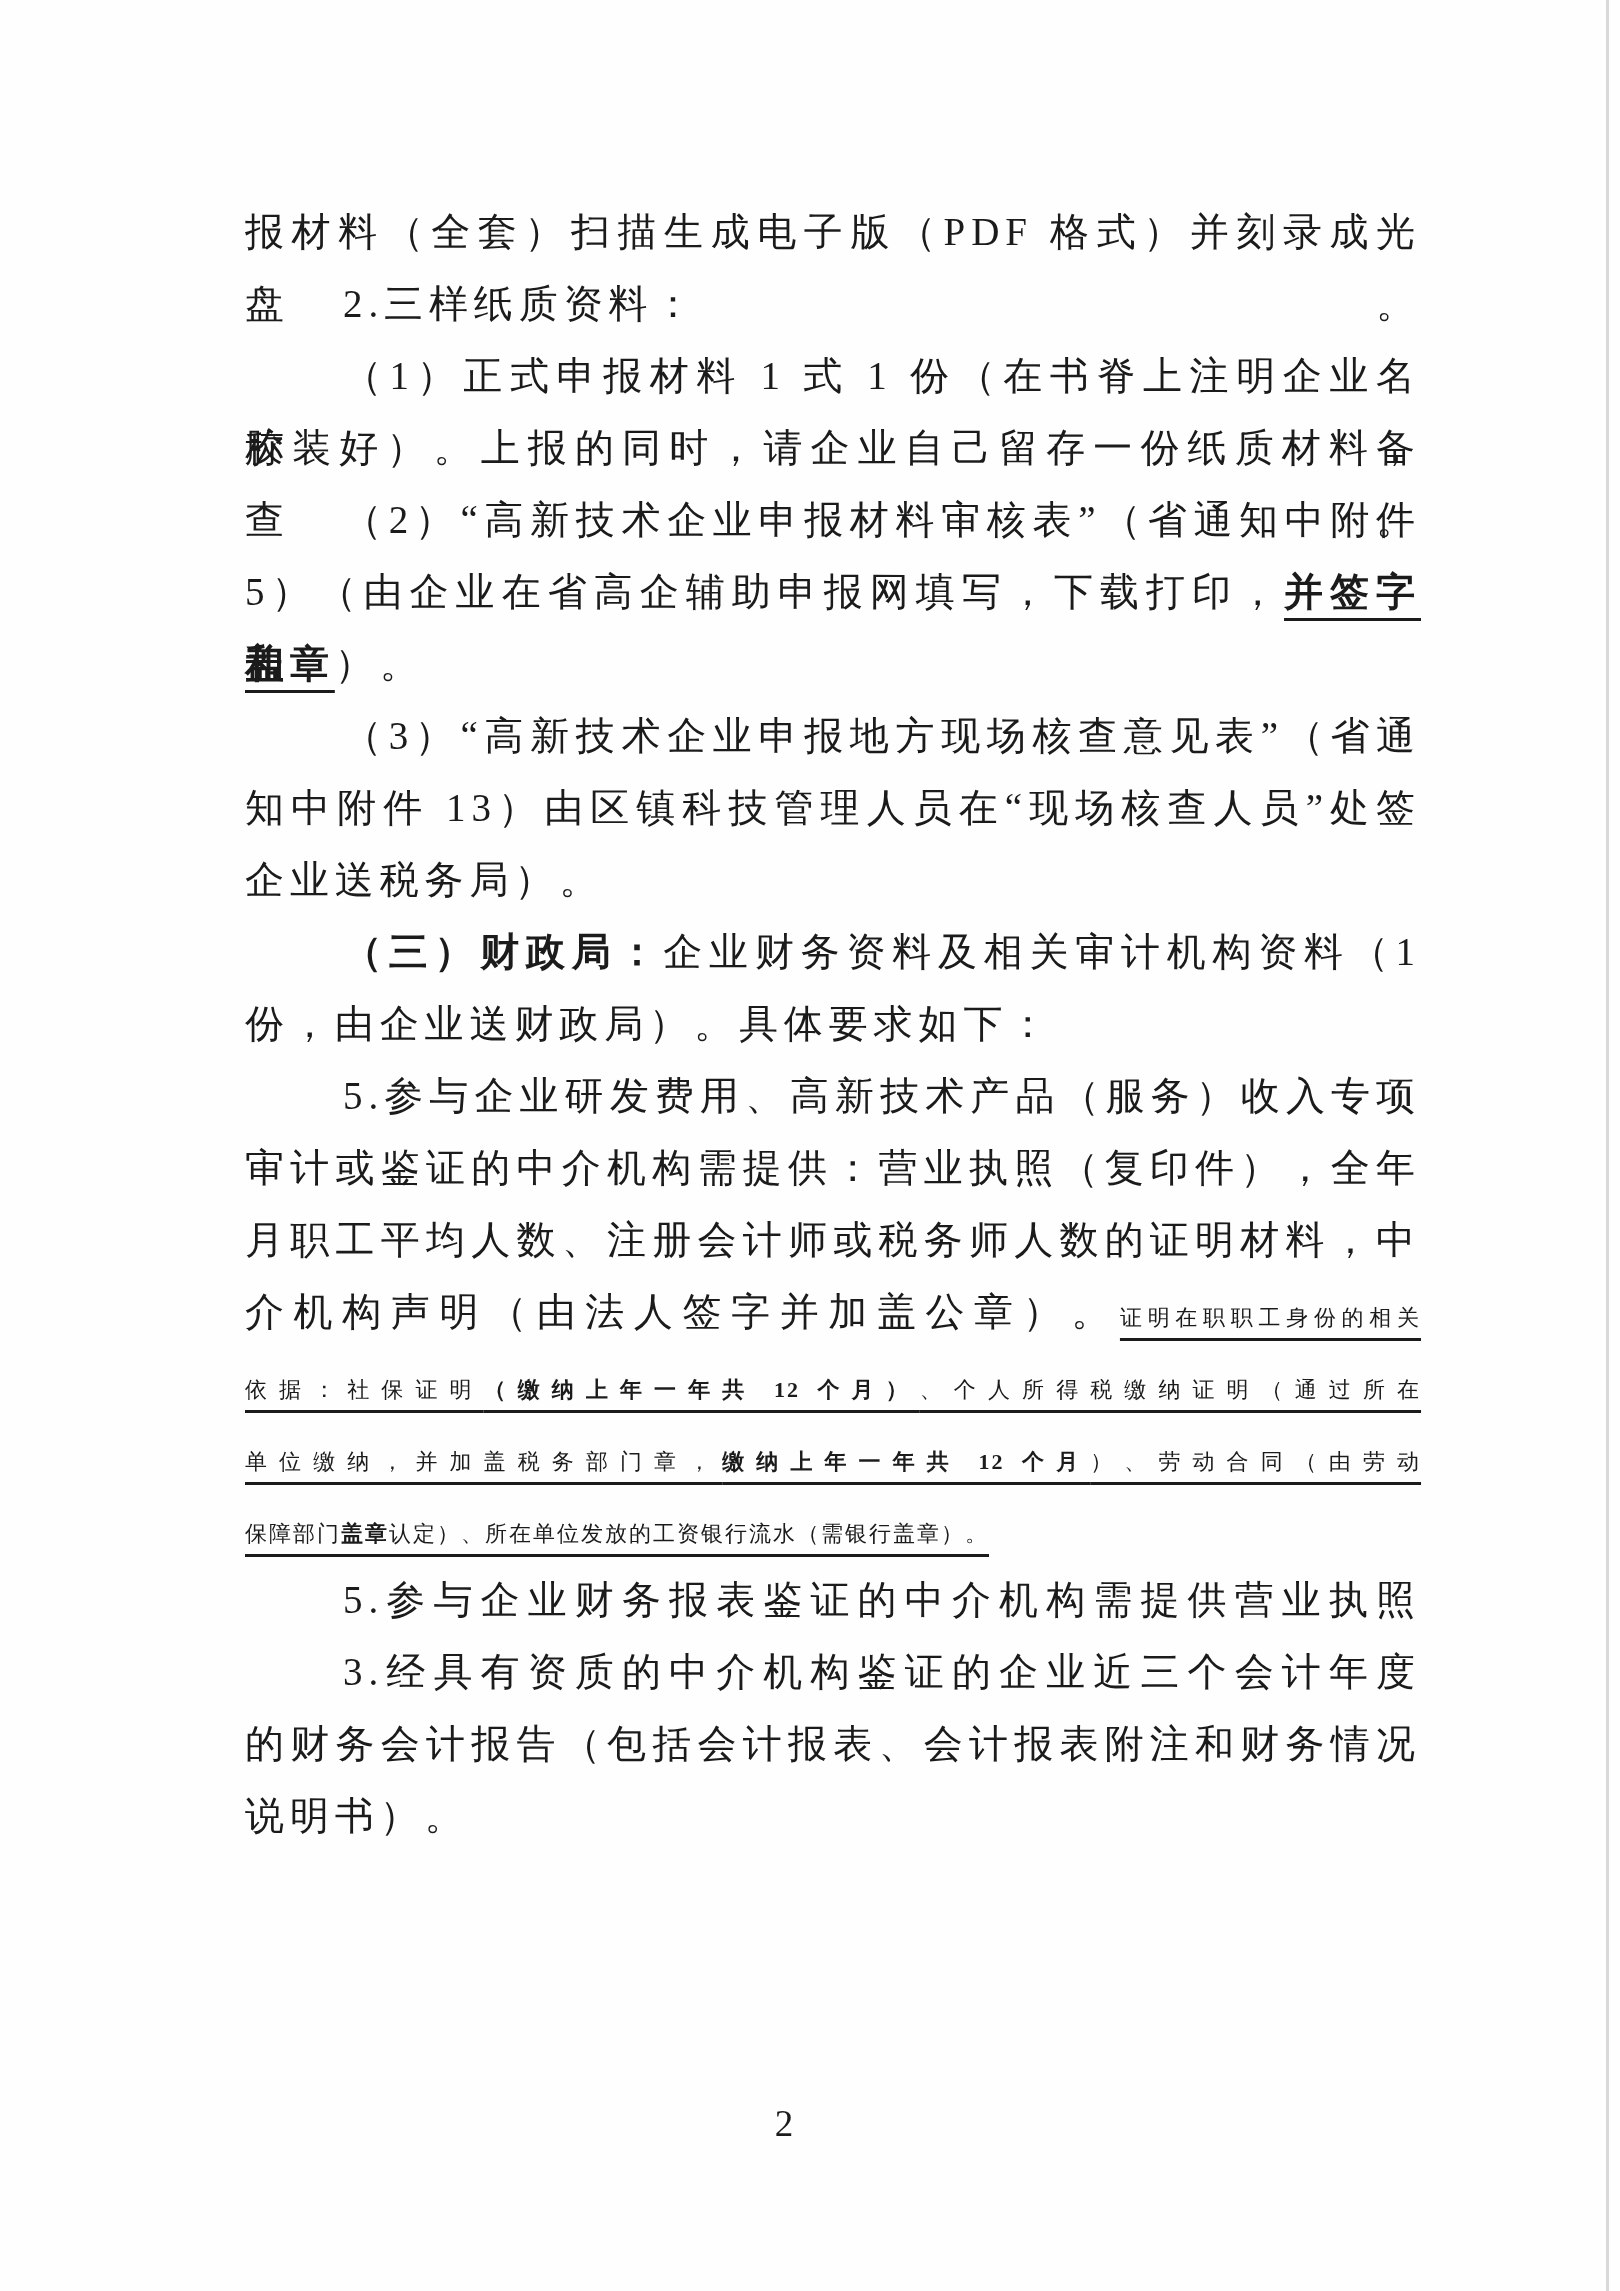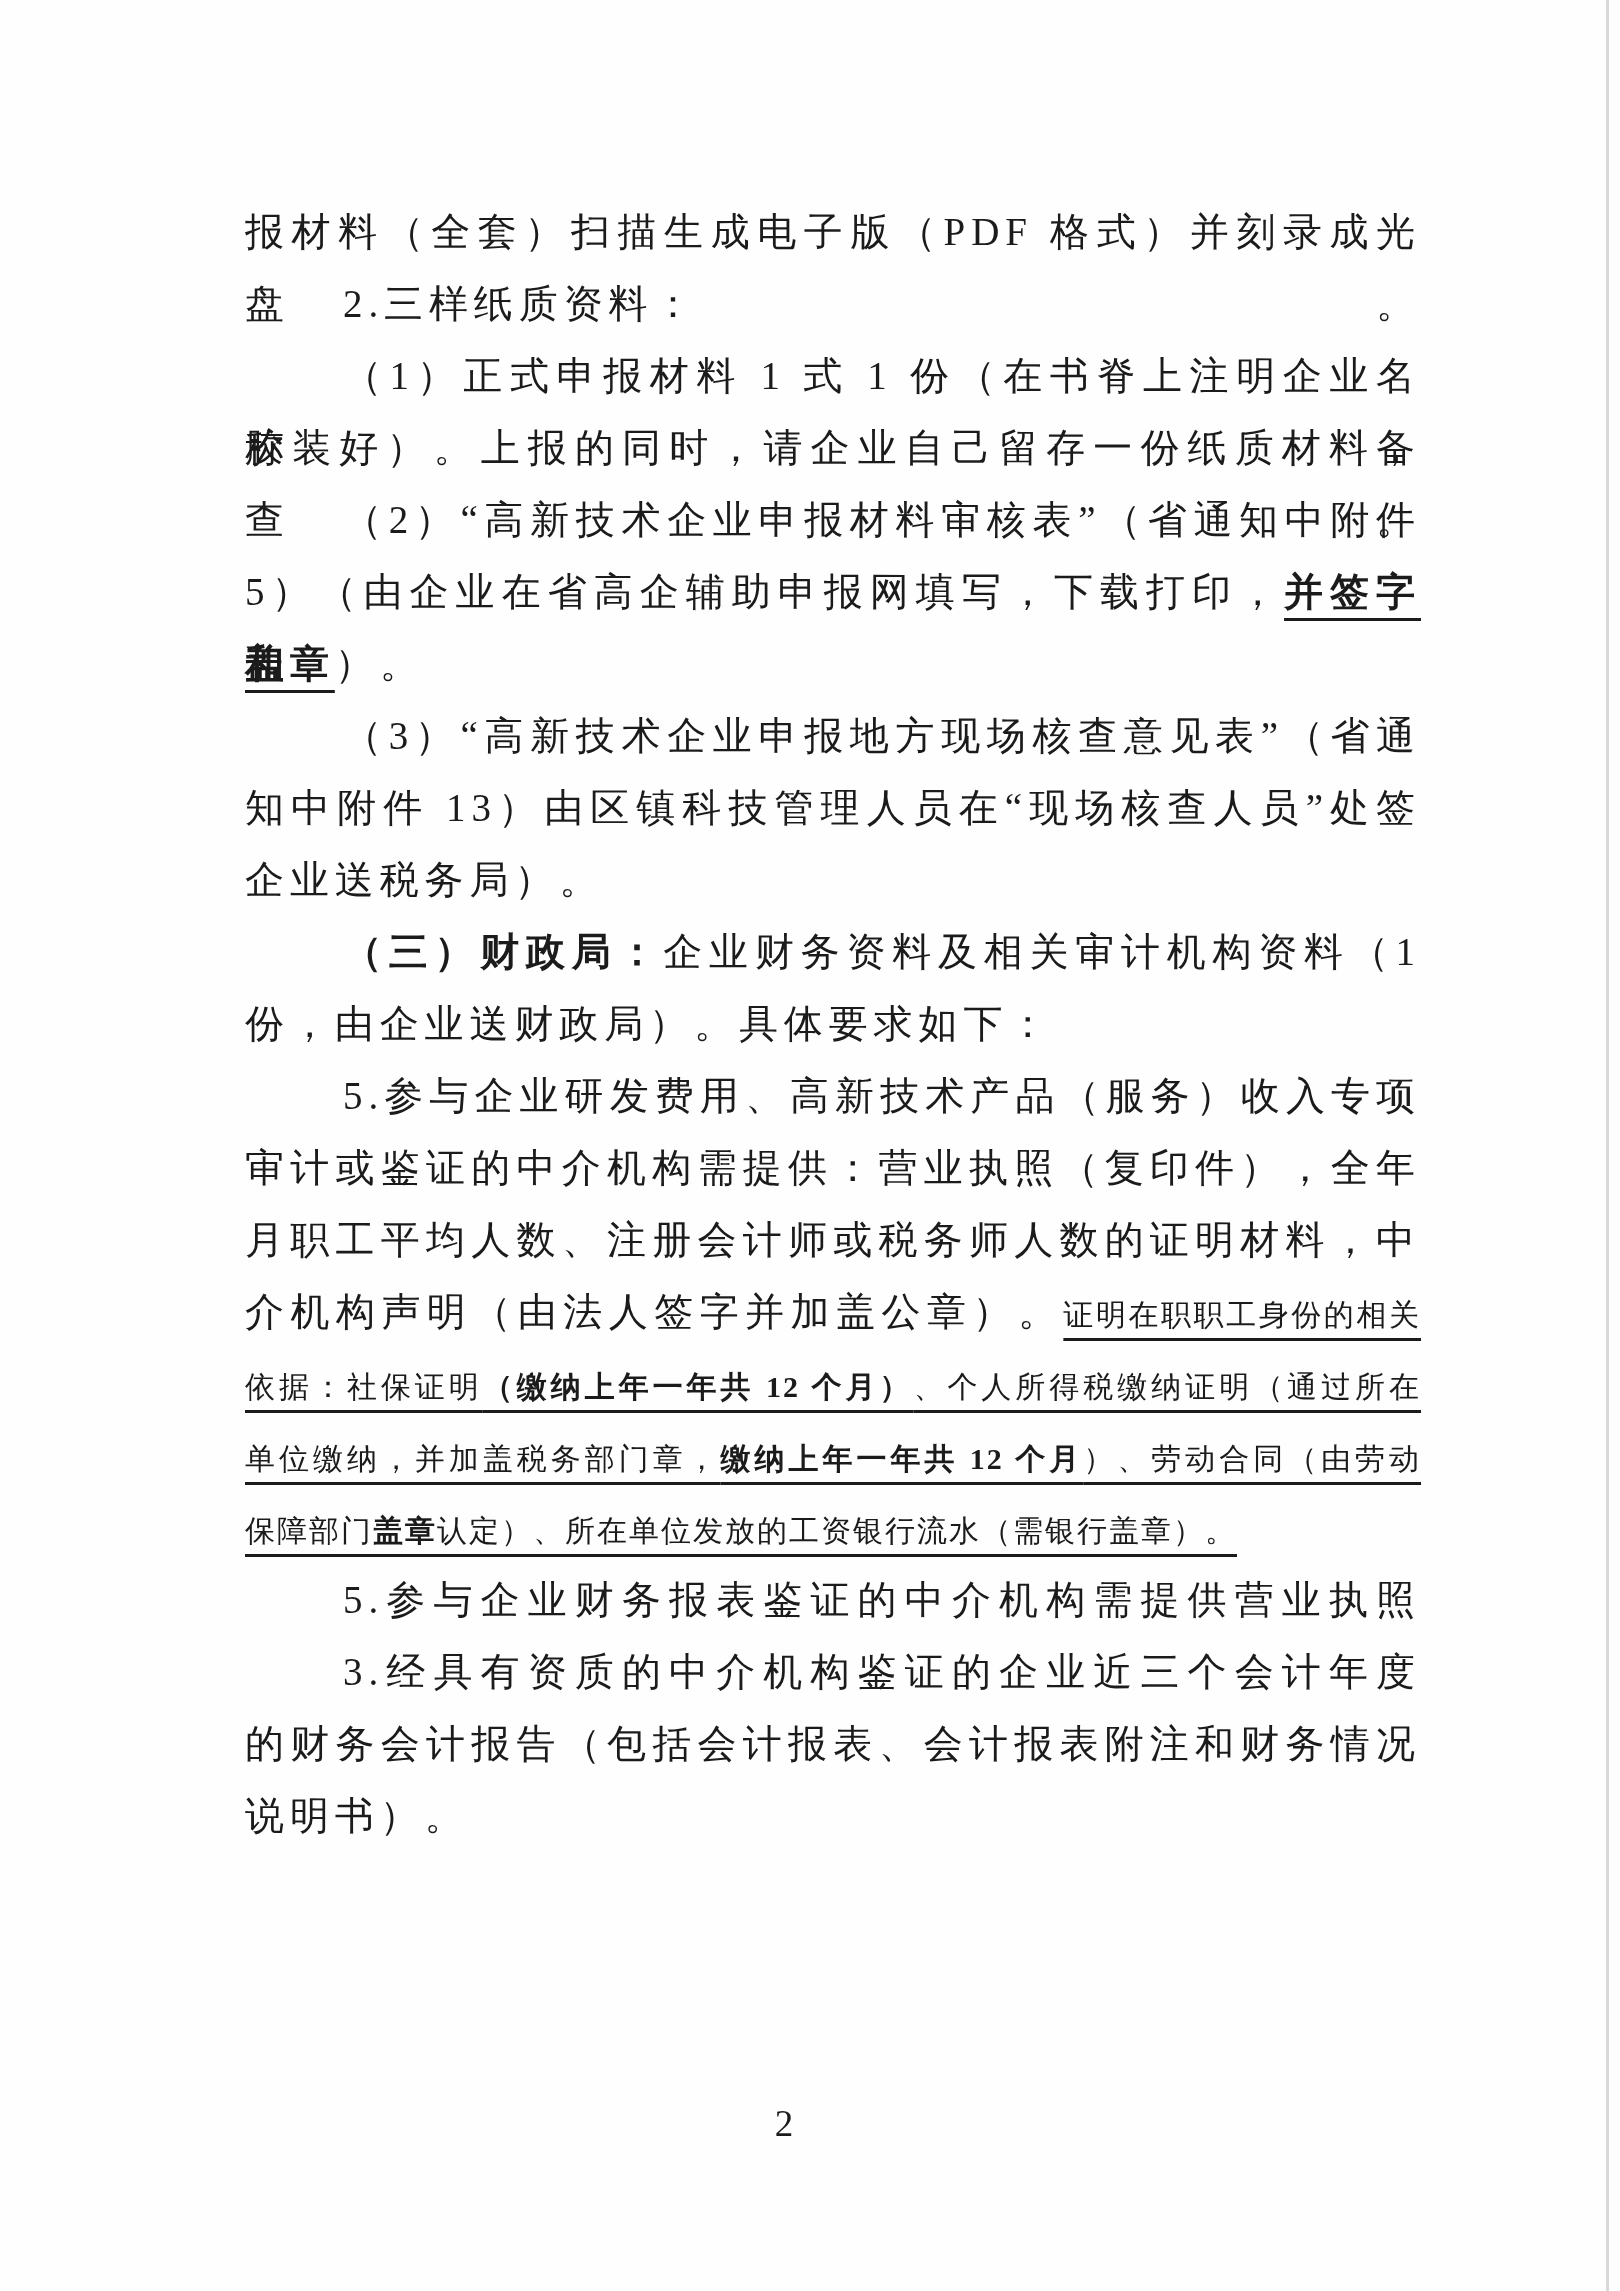--- a/index.html
+++ b/index.html
@@ -31,21 +31,21 @@
   }
   .ln.left { text-align-last: left; }
   .ln.indent { text-indent: 98px; }
   .ln span { vertical-align: baseline; }
   span.b { font-weight: 700; }
   span.u {
     text-decoration: underline;
     text-decoration-thickness: 2.9px;
     text-underline-offset: 12.7px;
   }
-  span.s { font-size: 30px; letter-spacing: 2px; }
+  span.s { font-size: 22px; letter-spacing: 2px; }
   .footer {
     position: absolute;
     left: 0;
     top: 2099px;
     width: 1568px;
     text-align: center;
     font-size: 37px;
     line-height: 49px;
   }
   .scan-edge {

